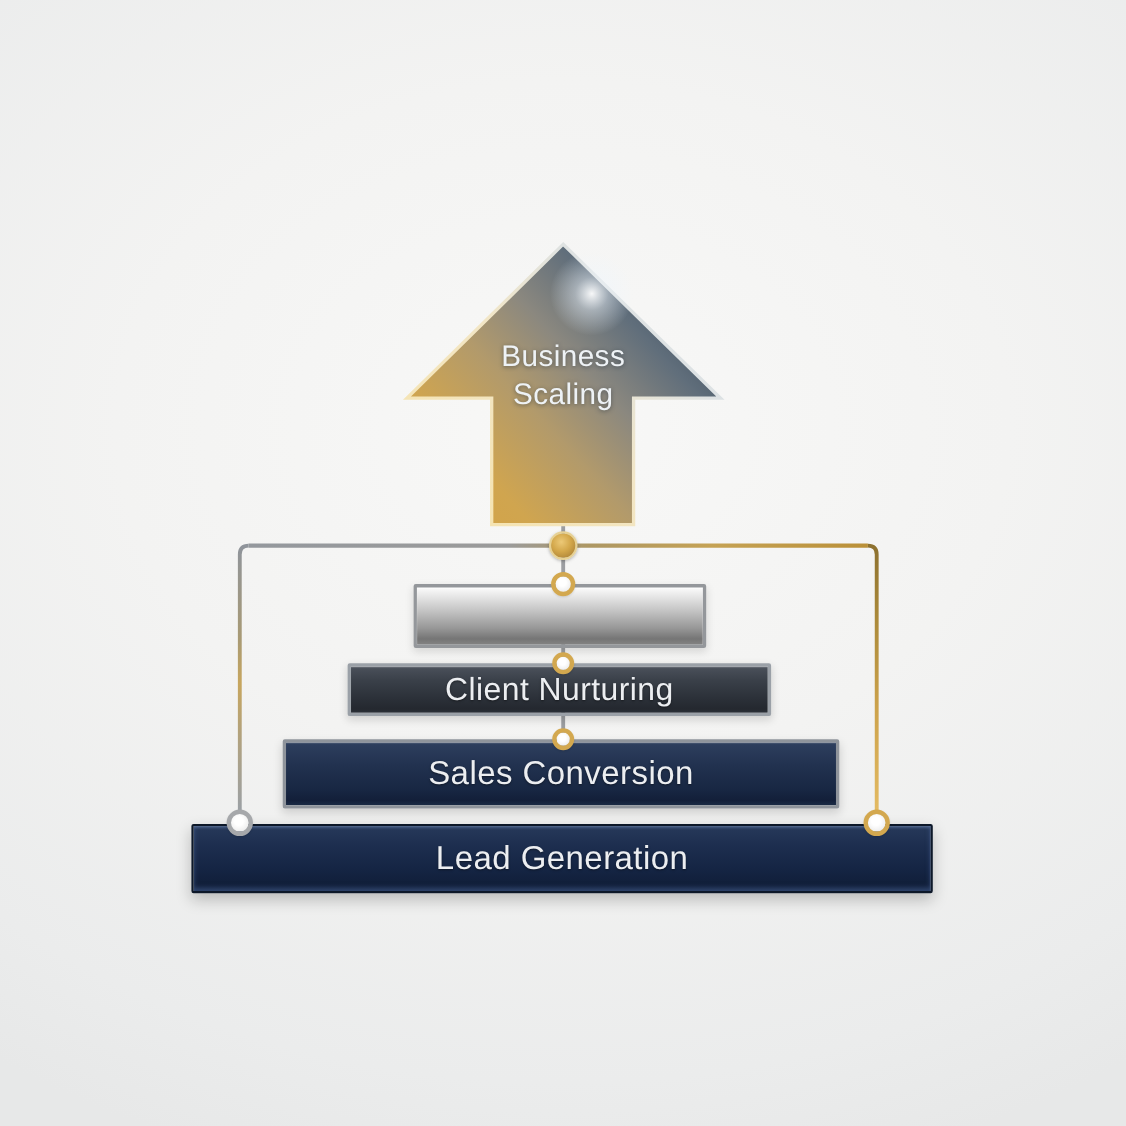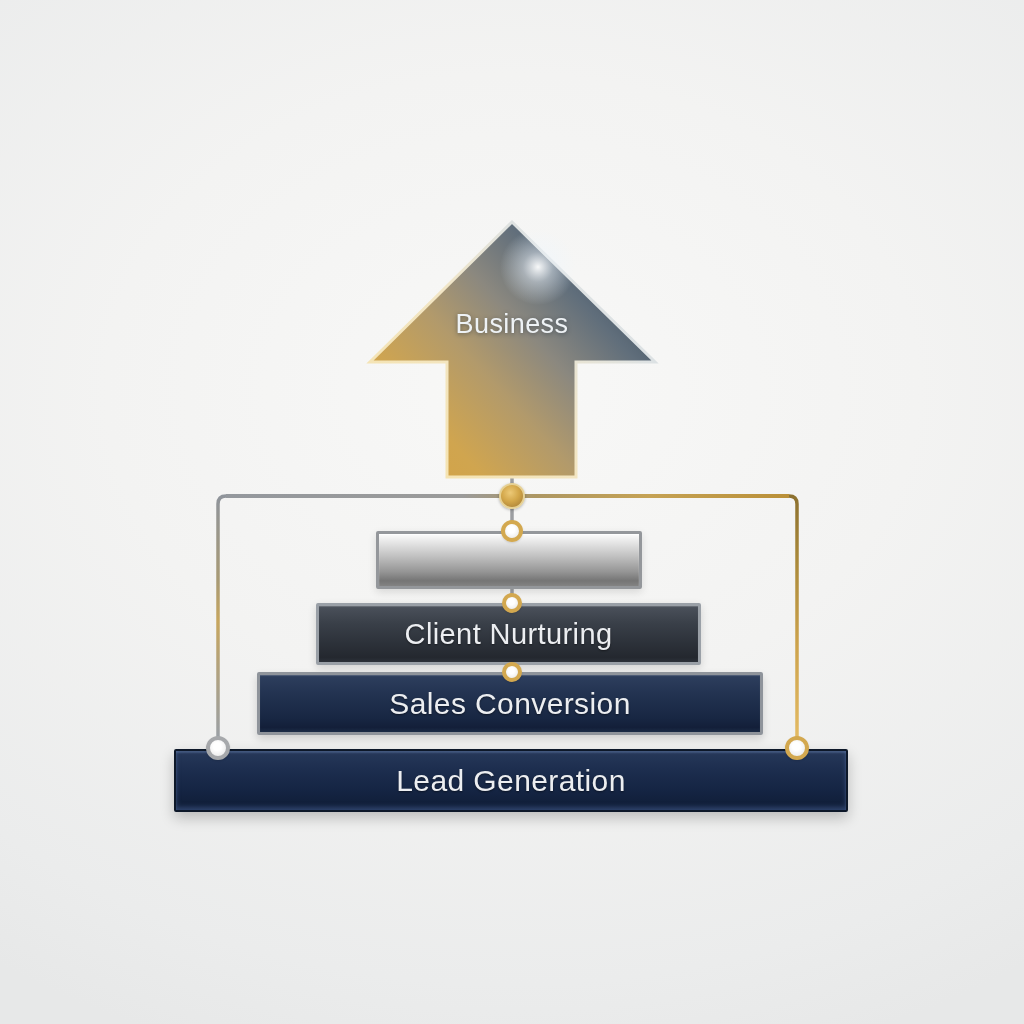--- a/index.html
+++ b/index.html
@@ -40,21 +40,21 @@
     text-shadow: 0 1px 2px rgba(0,0,0,0.45);
     white-space: nowrap;
   }
   .bar-silver {
     left: 376px; top: 531px; width: 266px; height: 58px;
     border: 3px solid #94979b;
     background: linear-gradient(180deg, #fcfcfc 0%, #e6e6e6 16%, #c2c2c2 42%, #969696 72%, #757575 90%, #838383 100%);
     box-shadow: inset 0 1px 1px rgba(255,255,255,0.85), 0 3px 8px rgba(0,0,0,0.12);
   }
   .bar-client {
-    left: 316px; top: 603px; width: 385px; height: 62px;
+    left: 316px; top: 603px; width: 385px; height: 48px;
     border: 3px solid #9aa0a7;
     background: linear-gradient(180deg, #4b515b 0%, #3a4049 30%, #2b3038 70%, #24282f 92%, #2c3139 100%);
     box-shadow: inset 0 1px 1px rgba(255,255,255,0.18), 0 3px 8px rgba(0,0,0,0.14);
     font-size: 29px;
   }
   .bar-sales {
     left: 257px; top: 672px; width: 506px; height: 63px;
     border: 3px solid #8f949b;
     background: linear-gradient(180deg, #2e3f5e 0%, #223250 35%, #182743 75%, #131f39 92%, #1b2b45 100%);
     box-shadow: inset 0 1px 1px rgba(255,255,255,0.18), 0 4px 9px rgba(0,0,0,0.15);
@@ -147,20 +147,21 @@
     <path d="M 226,496 L 789,496" fill="none" stroke="url(#gradH)" stroke-width="4"></path>
     <path d="M 226,496 Q 218,496 218,504 L 218,737" fill="none" stroke="url(#gradLeftV)" stroke-width="3.5"></path>
     <path d="M 789,496 Q 797,496 797,504 L 797,737" fill="none" stroke="url(#gradRightV)" stroke-width="3.5"></path>
 
     <polygon points="512,222 655,362 576,362 576,477 447,477 447,362 370,362" fill="url(#gradArrow)" stroke="url(#gradArrowEdge)" stroke-width="3" stroke-linejoin="miter"></polygon>
     <circle cx="538" cy="267" r="38" fill="url(#gradFlare)"></circle>
   </svg>
 
   <div class="arrow-label">
     <div>Business</div>
+    <div>Scaling</div>
   </div>
 
   <div class="bar bar-silver">
     <span class="bar-label"></span>
   </div>
   <div class="bar bar-client">
     <span class="bar-label">Client Nurturing</span>
   </div>
   <div class="bar bar-lead">
     <span class="bar-label">Lead Generation</span>

